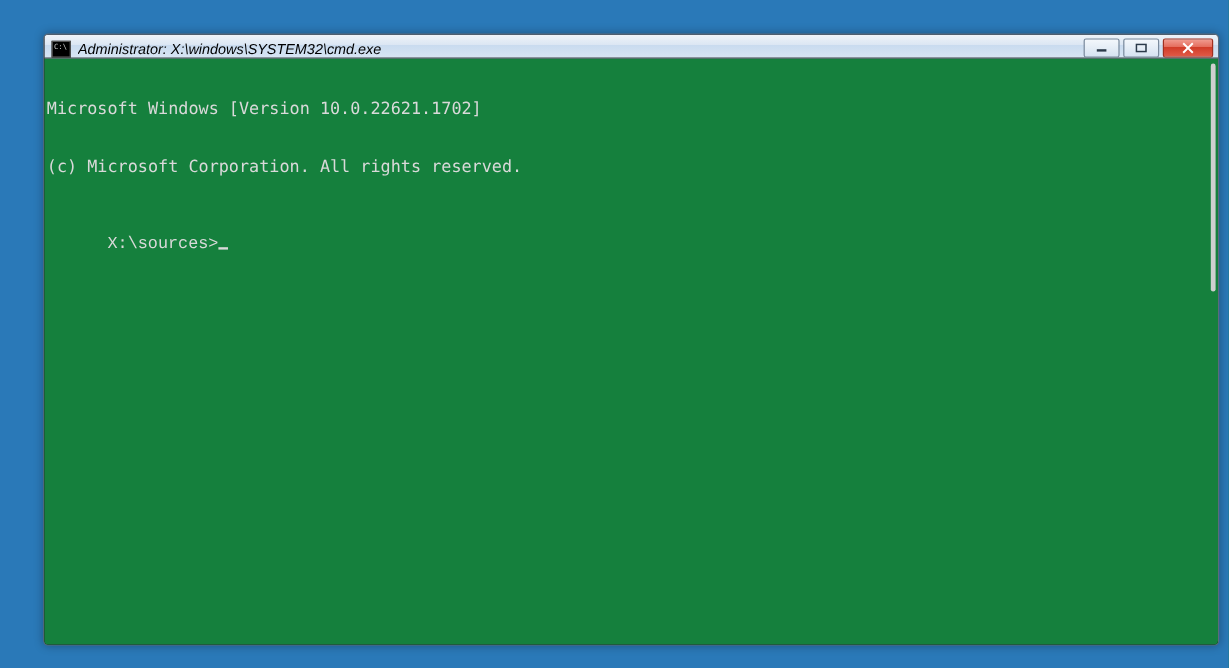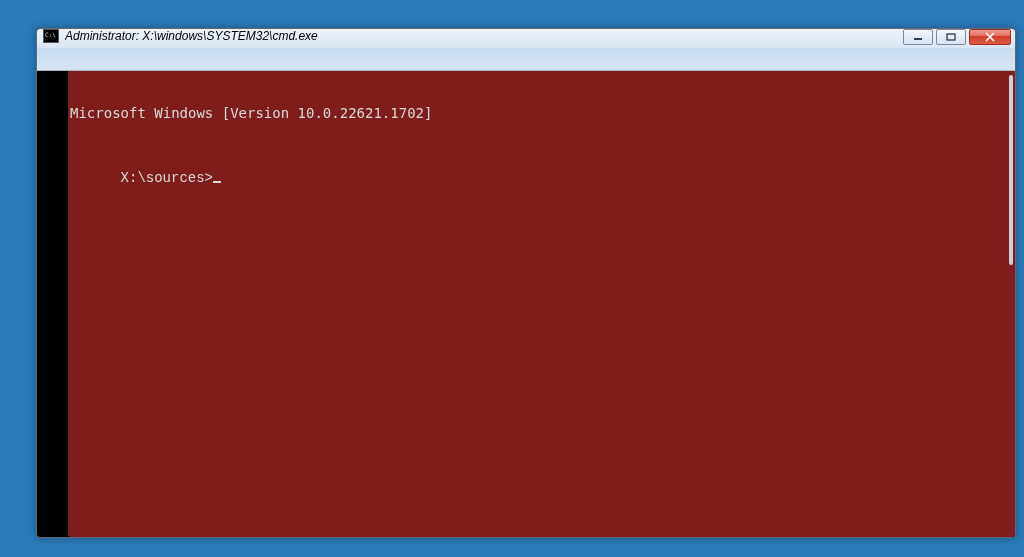--- a/index.html
+++ b/index.html
@@ -21,25 +21,25 @@
     width: 980px;
     height: 510px;
     background: #000;
     border: 1px solid #5a6b7d;
     border-radius: 4px;
     box-shadow: 0 0 8px rgba(0,0,0,0.3);
     display: flex;
     flex-direction: column;
   }
   .titlebar {
-    height: 42px;
+    height: 20px;
     background: linear-gradient(to bottom, #eef3f9 0%, #dbe6f3 45%, #c9dbef 46%, #d7e5f3 100%);
     border-bottom: 1px solid #a8b6c7;
     display: flex;
-    align-items: flex-start;
+    align-items: flex-end;
     padding: 0 4px 0 6px;
     border-radius: 3px 3px 0 0;
   }
   .titlebar-icon {
     width: 16px;
     height: 14px;
     background: #000;
     border: 1px solid #555;
     margin-right: 6px;
     position: relative;
@@ -83,25 +83,24 @@
     background: linear-gradient(to bottom, #f3f7fb, #d6e3f1);
   }
   .win-btn.close {
     width: 42px;
     background: linear-gradient(to bottom, #f09b8f 0%, #e46b5b 45%, #d13c28 46%, #e05a47 100%);
     border-color: #a03020;
   }
   .win-btn svg { display:block; }
   .client {
     flex: 1;
-    background: #7f1d1d;
+    background: #15803d;
     border-radius: 0 0 3px 3px;
     position: relative;
     overflow: hidden;
-    margin-left: 31px;
   }
   .terminal {
     position: absolute;
     left: 0; top: 0; right: 12px; bottom: 0;
     color: #d9d9d9;
     font-family: Consolas, "Lucida Console", monospace;
     font-size: 14px;
     line-height: 16px;
     padding: 2px 0 0 2px;
     white-space: pre;
@@ -147,18 +146,19 @@
       <div class="win-btn close">
         <svg width="12" height="10" viewBox="0 0 12 10">
           <path d="M2 1 L10 9 M10 1 L2 9" stroke="#fff" stroke-width="1.6"></path>
         </svg>
       </div>
     </div>
   </div>
   <div class="client">
     <div class="terminal">
       <span class="line">Microsoft Windows [Version 10.0.22621.1702]</span>
+      <span class="line">(c) Microsoft Corporation. All rights reserved.</span>
       <span class="line"></span>
       <span class="prompt-row"><span>X:\sources&gt;</span><span></span><span class="cursor"></span></span>
     </div>
     <div class="scrollbar"></div>
   </div>
 </div>
 
 </body></html>

